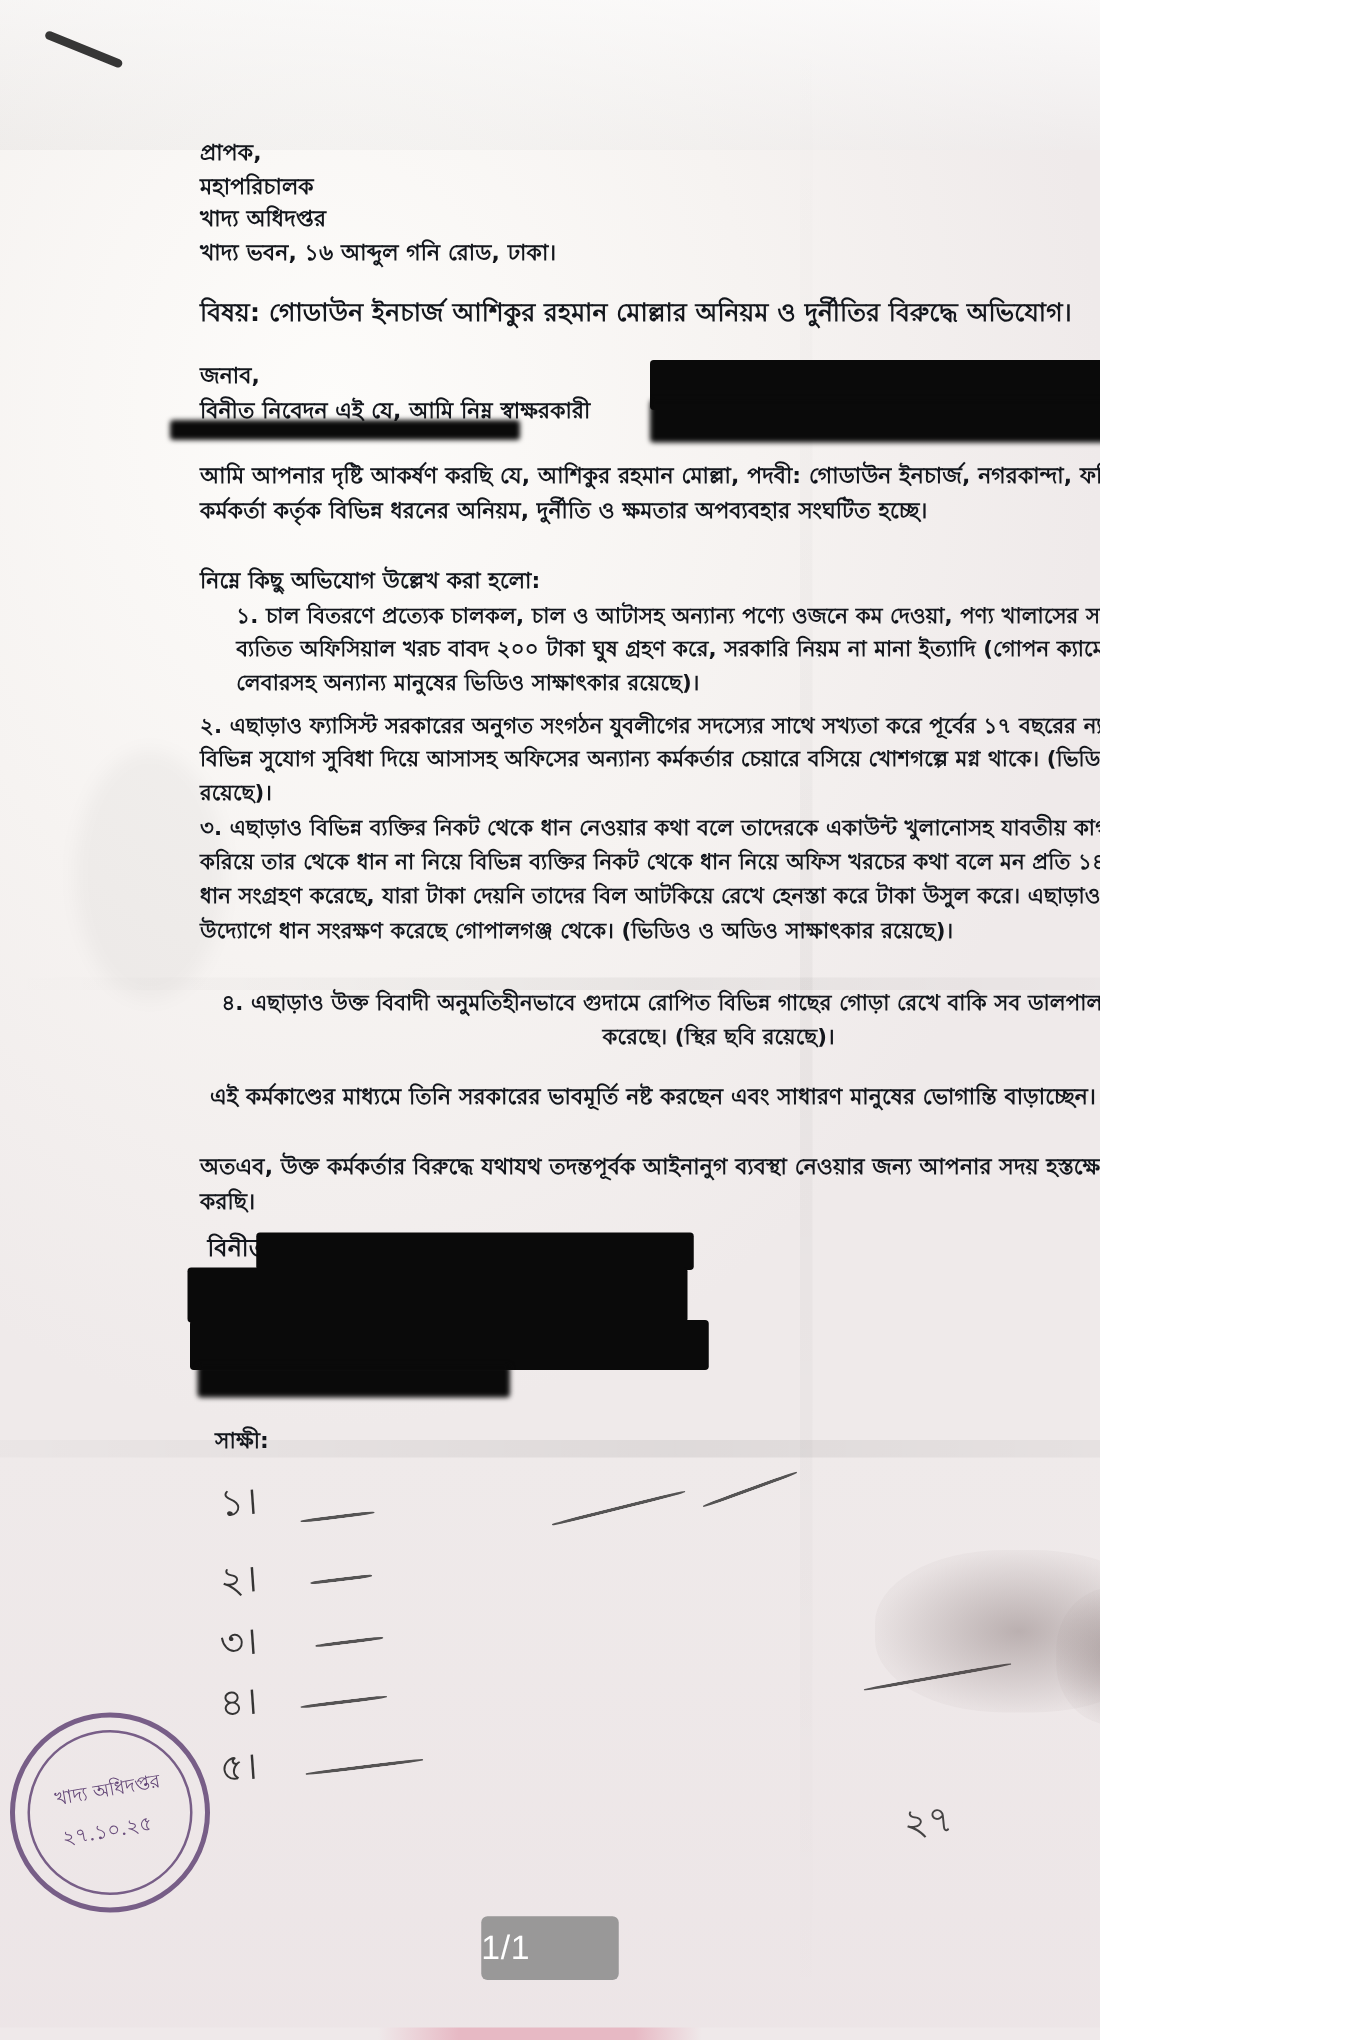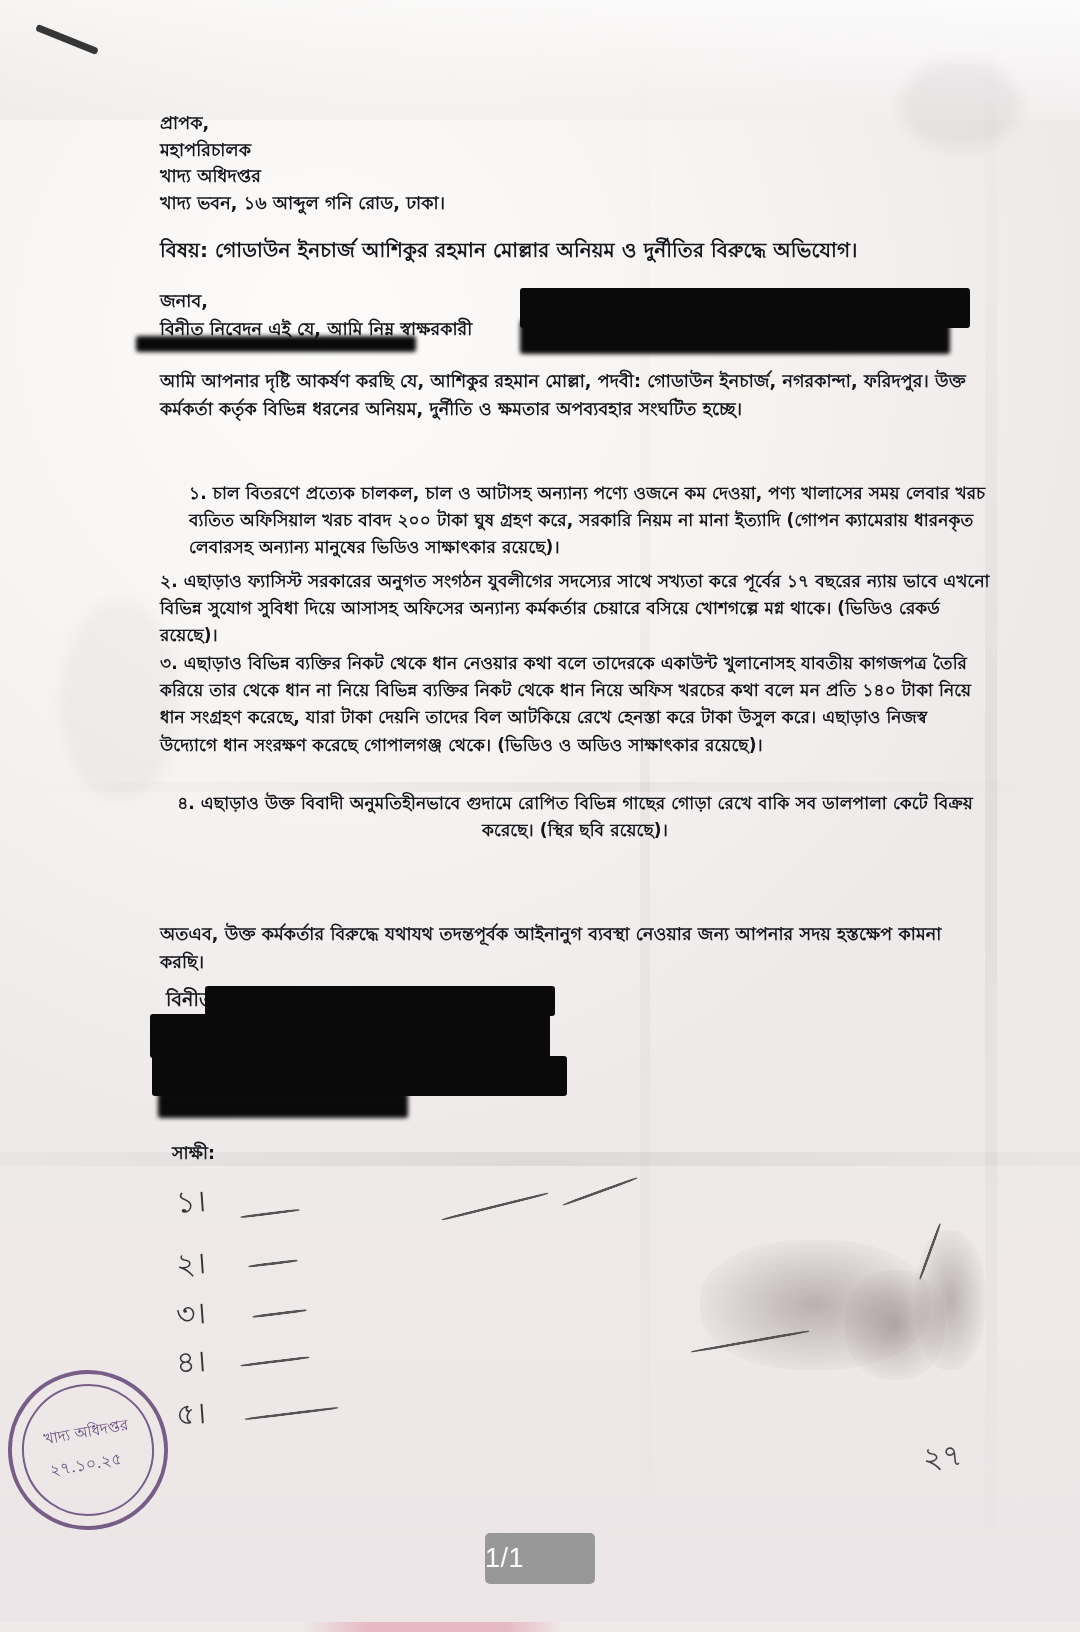--- a/index.html
+++ b/index.html
@@ -2,21 +2,21 @@
 <html><head>
 <meta charset="utf-8">
 <style>
   html, body {
     margin: 0;
     padding: 0;
     background: #ffffff;
   }
   #page {
     position: relative;
-    width: 1080px;
+    width: 880px;
     height: 1632px;
     overflow: hidden;
     background:
       radial-gradient(ellipse 70% 50% at 30% 20%, #fdfcfa 0%, #f6f3f1 55%, #efeaea 100%),
       linear-gradient(170deg, #fbf9f8 0%, #f2eeee 40%, #ece7e8 75%, #e6e0e2 100%);
     font-family: "DejaVu Sans", sans-serif;
   }
 
   
   .crease {
@@ -265,26 +265,28 @@
 
   <div class="doc-text salutation">জনাব,
 বিনীত নিবেদন এই যে, আমি নিম্ন স্বাক্ষরকারী</div>
 
   <div class="redact" style="left:520px; top:288px; width:450px; height:40px;"></div>
   <div class="redact soft" style="left:520px; top:320px; width:430px; height:34px;"></div>
   <div class="redact soft" style="left:136px; top:336px; width:280px; height:16px;"></div>
 
   <div class="doc-text para1">আমি আপনার দৃষ্টি আকর্ষণ করছি যে, আশিকুর রহমান মোল্লা, পদবী: গোডাউন ইনচার্জ, নগরকান্দা, ফরিদপুর। উক্ত কর্মকর্তা কর্তৃক বিভিন্ন ধরনের অনিয়ম, দুর্নীতি ও ক্ষমতার অপব্যবহার সংঘটিত হচ্ছে।</div>
 
+  <div class="doc-text listlead">নিম্নে কিছু অভিযোগ উল্লেখ করা হলো:</div>
 
   <div class="doc-text item item1">১. চাল বিতরণে প্রত্যেক চালকল, চাল ও আটাসহ অন্যান্য পণ্যে ওজনে কম দেওয়া, পণ্য খালাসের সময় লেবার খরচ ব্যতিত অফিসিয়াল খরচ বাবদ ২০০ টাকা ঘুষ গ্রহণ করে, সরকারি নিয়ম না মানা ইত্যাদি (গোপন ক্যামেরায় ধারনকৃত লেবারসহ অন্যান্য মানুষের ভিডিও সাক্ষাৎকার রয়েছে)।</div>
   <div class="doc-text item item2">২. এছাড়াও ফ্যাসিস্ট সরকারের অনুগত সংগঠন যুবলীগের সদস্যের সাথে সখ্যতা করে পূর্বের ১৭ বছরের ন্যায় ভাবে এখনো বিভিন্ন সুযোগ সুবিধা দিয়ে আসাসহ অফিসের অন্যান্য কর্মকর্তার চেয়ারে বসিয়ে খোশগল্পে মগ্ন থাকে। (ভিডিও রেকর্ড রয়েছে)।</div>
   <div class="doc-text item item3">৩. এছাড়াও বিভিন্ন ব্যক্তির নিকট থেকে ধান নেওয়ার কথা বলে তাদেরকে একাউন্ট খুলানোসহ যাবতীয় কাগজপত্র তৈরি করিয়ে তার থেকে ধান না নিয়ে বিভিন্ন ব্যক্তির নিকট থেকে ধান নিয়ে অফিস খরচের কথা বলে মন প্রতি ১৪০ টাকা নিয়ে ধান সংগ্রহণ করেছে, যারা টাকা দেয়নি তাদের বিল আটকিয়ে রেখে হেনস্তা করে টাকা উসুল করে। এছাড়াও নিজস্ব উদ্যোগে ধান সংরক্ষণ করেছে গোপালগঞ্জ থেকে। (ভিডিও ও অডিও সাক্ষাৎকার রয়েছে)।</div>
   <div class="doc-text item item4">৪. এছাড়াও উক্ত বিবাদী অনুমতিহীনভাবে গুদামে রোপিত বিভিন্ন গাছের গোড়া রেখে বাকি সব ডালপালা কেটে বিক্রয় করেছে। (স্থির ছবি রয়েছে)।</div>
 
+  <div class="doc-text closing1">এই কর্মকাণ্ডের মাধ্যমে তিনি সরকারের ভাবমূর্তি নষ্ট করছেন এবং সাধারণ মানুষের ভোগান্তি বাড়াচ্ছেন।</div>
   <div class="doc-text closing2">অতএব, উক্ত কর্মকর্তার বিরুদ্ধে যথাযথ তদন্তপূর্বক আইনানুগ ব্যবস্থা নেওয়ার জন্য আপনার সদয় হস্তক্ষেপ কামনা করছি।</div>
 
   <div class="doc-text regards">বিনীত</div>
 
   <div class="redact" style="left:205px; top:986px; width:350px; height:30px;"></div>
   <div class="redact" style="left:150px; top:1014px; width:400px; height:44px;"></div>
   <div class="redact" style="left:152px; top:1056px; width:415px; height:40px;"></div>
   <div class="redact soft" style="left:158px; top:1092px; width:250px; height:26px;"></div>
 
   <div class="doc-text witness">সাক্ষী:</div>

